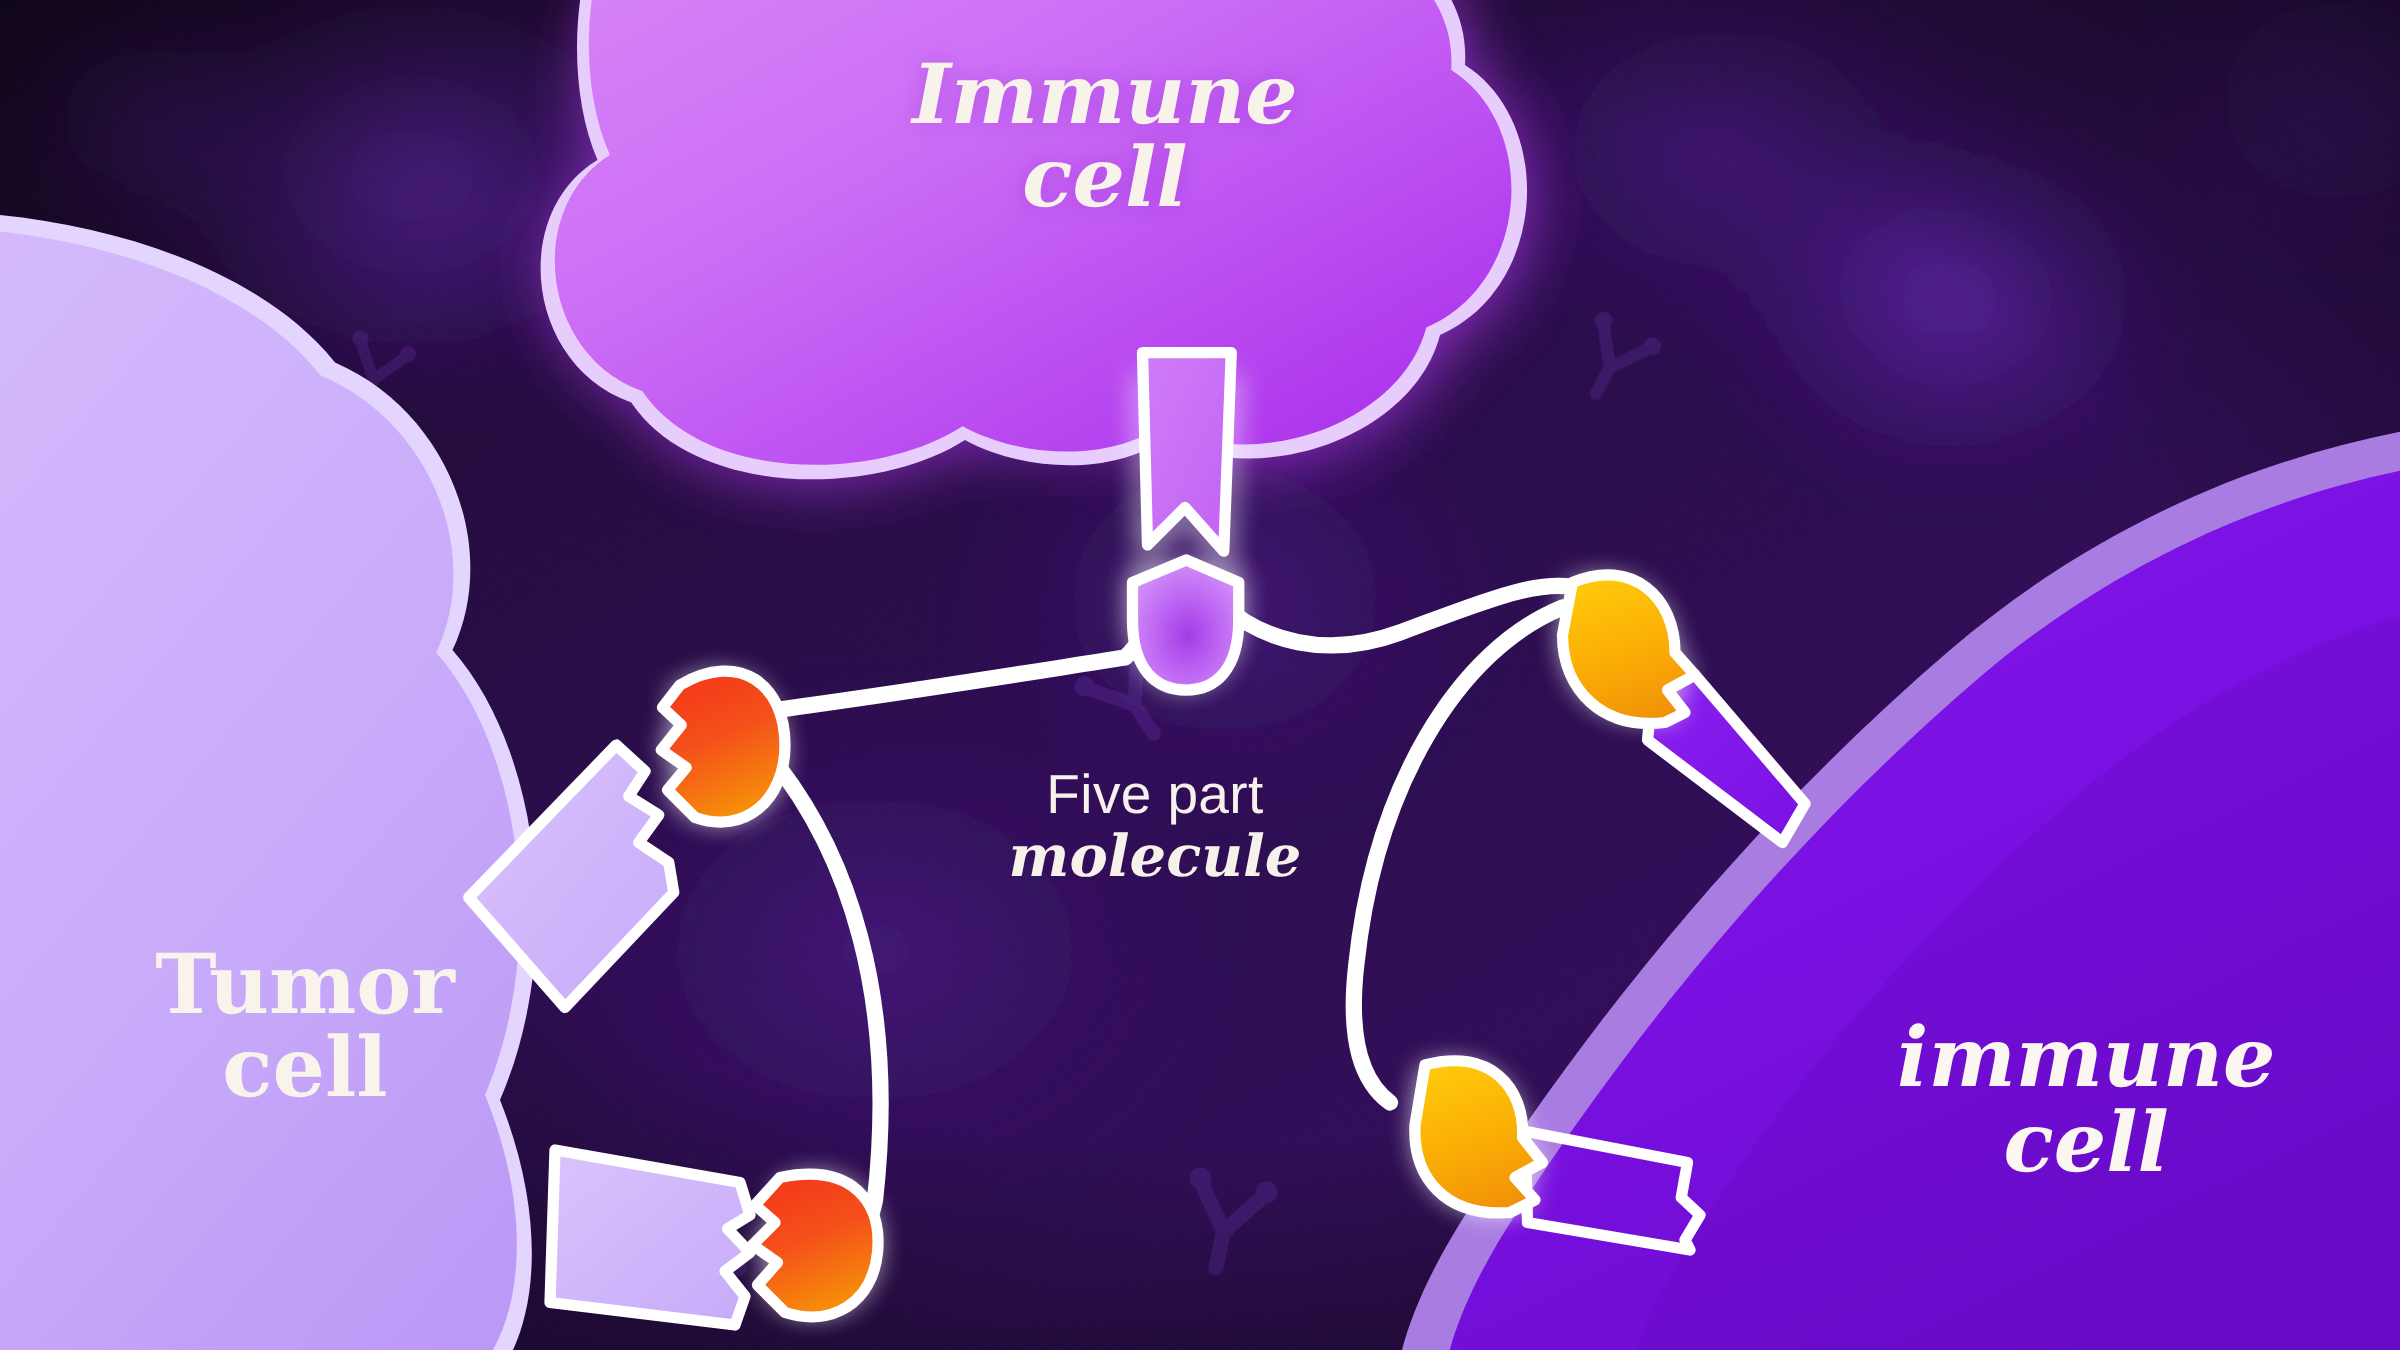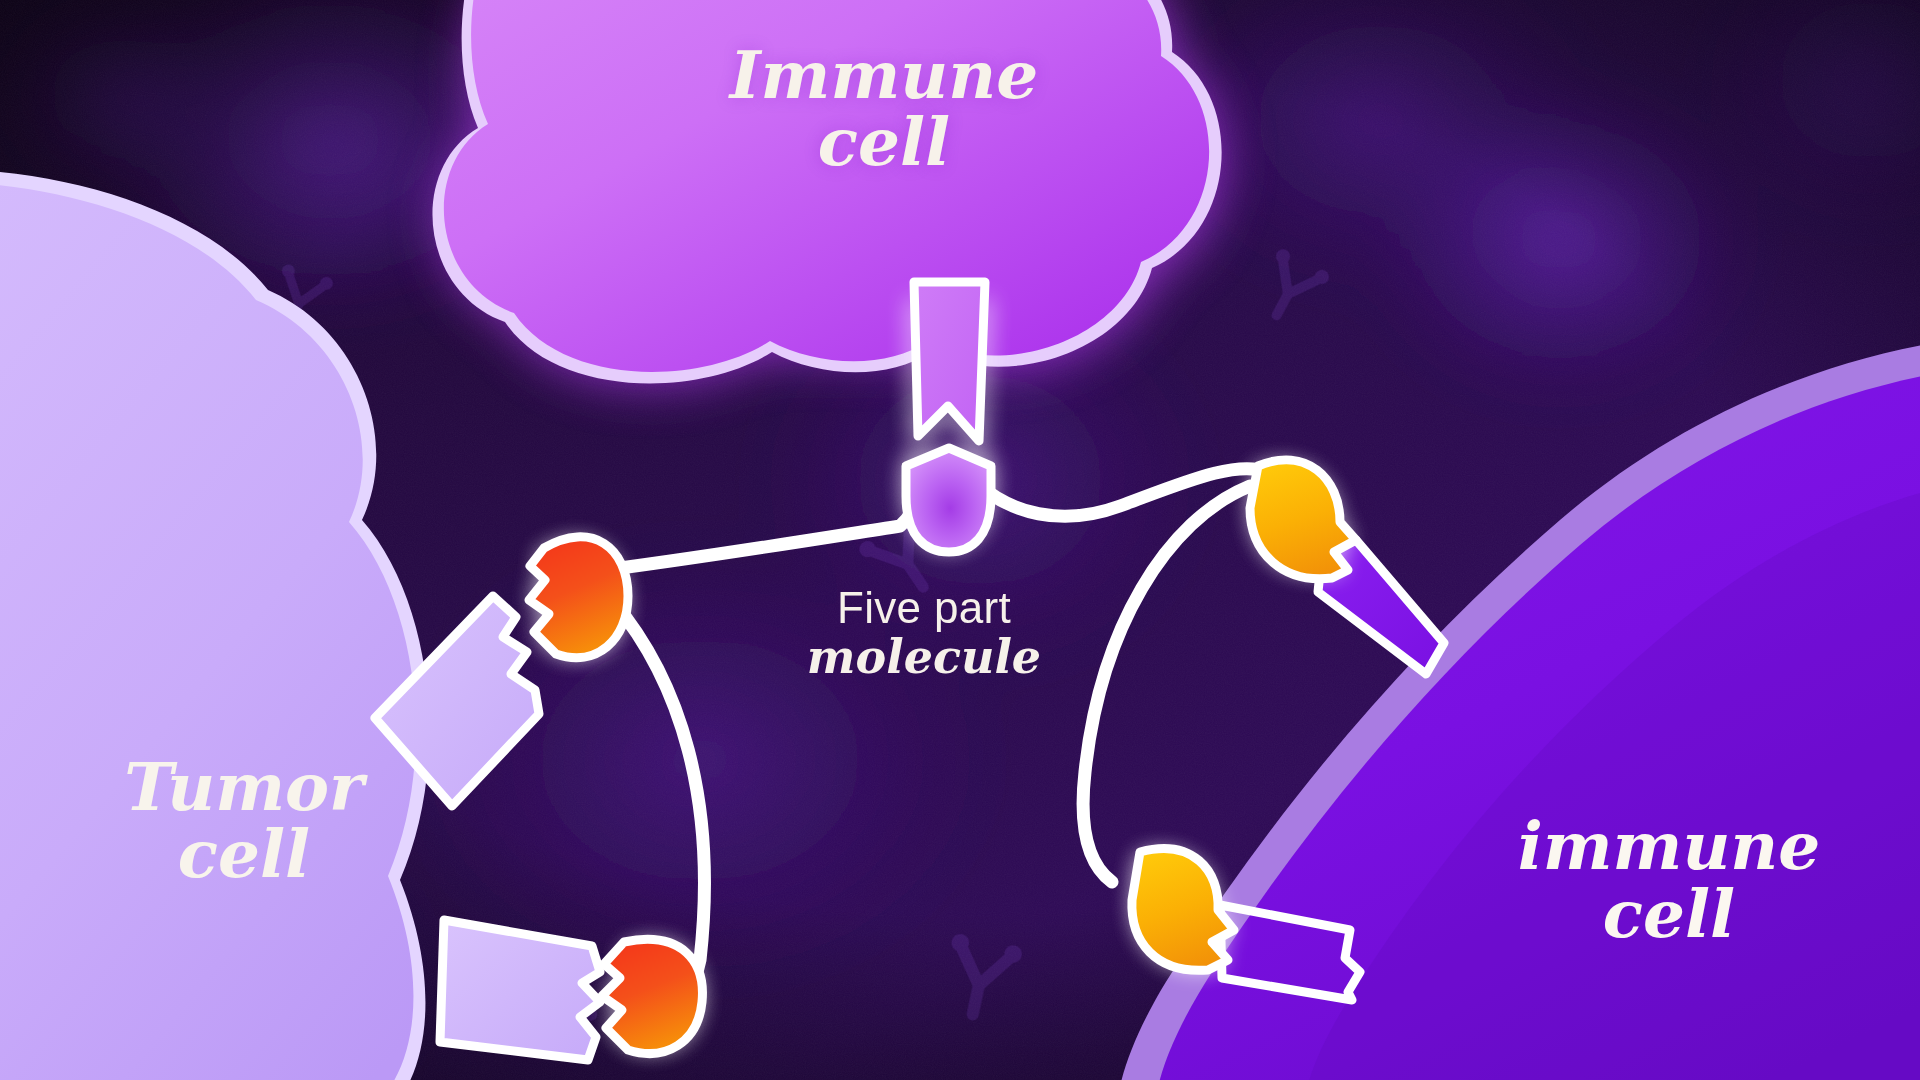--- a/index.html
+++ b/index.html
@@ -16,32 +16,32 @@
   .lbl-immune{
     left:620px;top:38px;width:520px;
     font-family:"DejaVu Serif", serif;
     font-style:italic;font-weight:700;
     font-size:66px;color:#f7f2ea;
     text-shadow:0 0 16px rgba(120,20,200,.25);
   }
   .lbl-tumor{
     left:30px;top:750px;width:420px;
     font-family:"DejaVu Serif", serif;
-    font-style:italic;font-weight:700;
+    font-weight:700;
     font-size:66px;color:#f8f4ec;
   }
   .lbl-helper{
     left:1440px;top:742px;width:450px;
     font-family:"DejaVu Serif", serif;
     font-style:italic;font-weight:700;
     font-size:66px;color:#fbf7f0;
   }
 
   .lbl-center{
-    left:740px;top:580px;width:360px;text-align:center;color:#f6f1ea;
+    left:740px;top:608px;width:360px;text-align:center;color:#f6f1ea;
   }
   .lbl-center .c1{
     display:block;font-family:"Liberation Sans", sans-serif;
     font-weight:400;font-size:44px;letter-spacing:.3px;line-height:1.08;
   }
   .lbl-center .c2{
     display:block;font-family:"DejaVu Serif", serif;
     font-style:italic;font-weight:700;font-size:46px;line-height:1.12;
     white-space:nowrap;
   }

